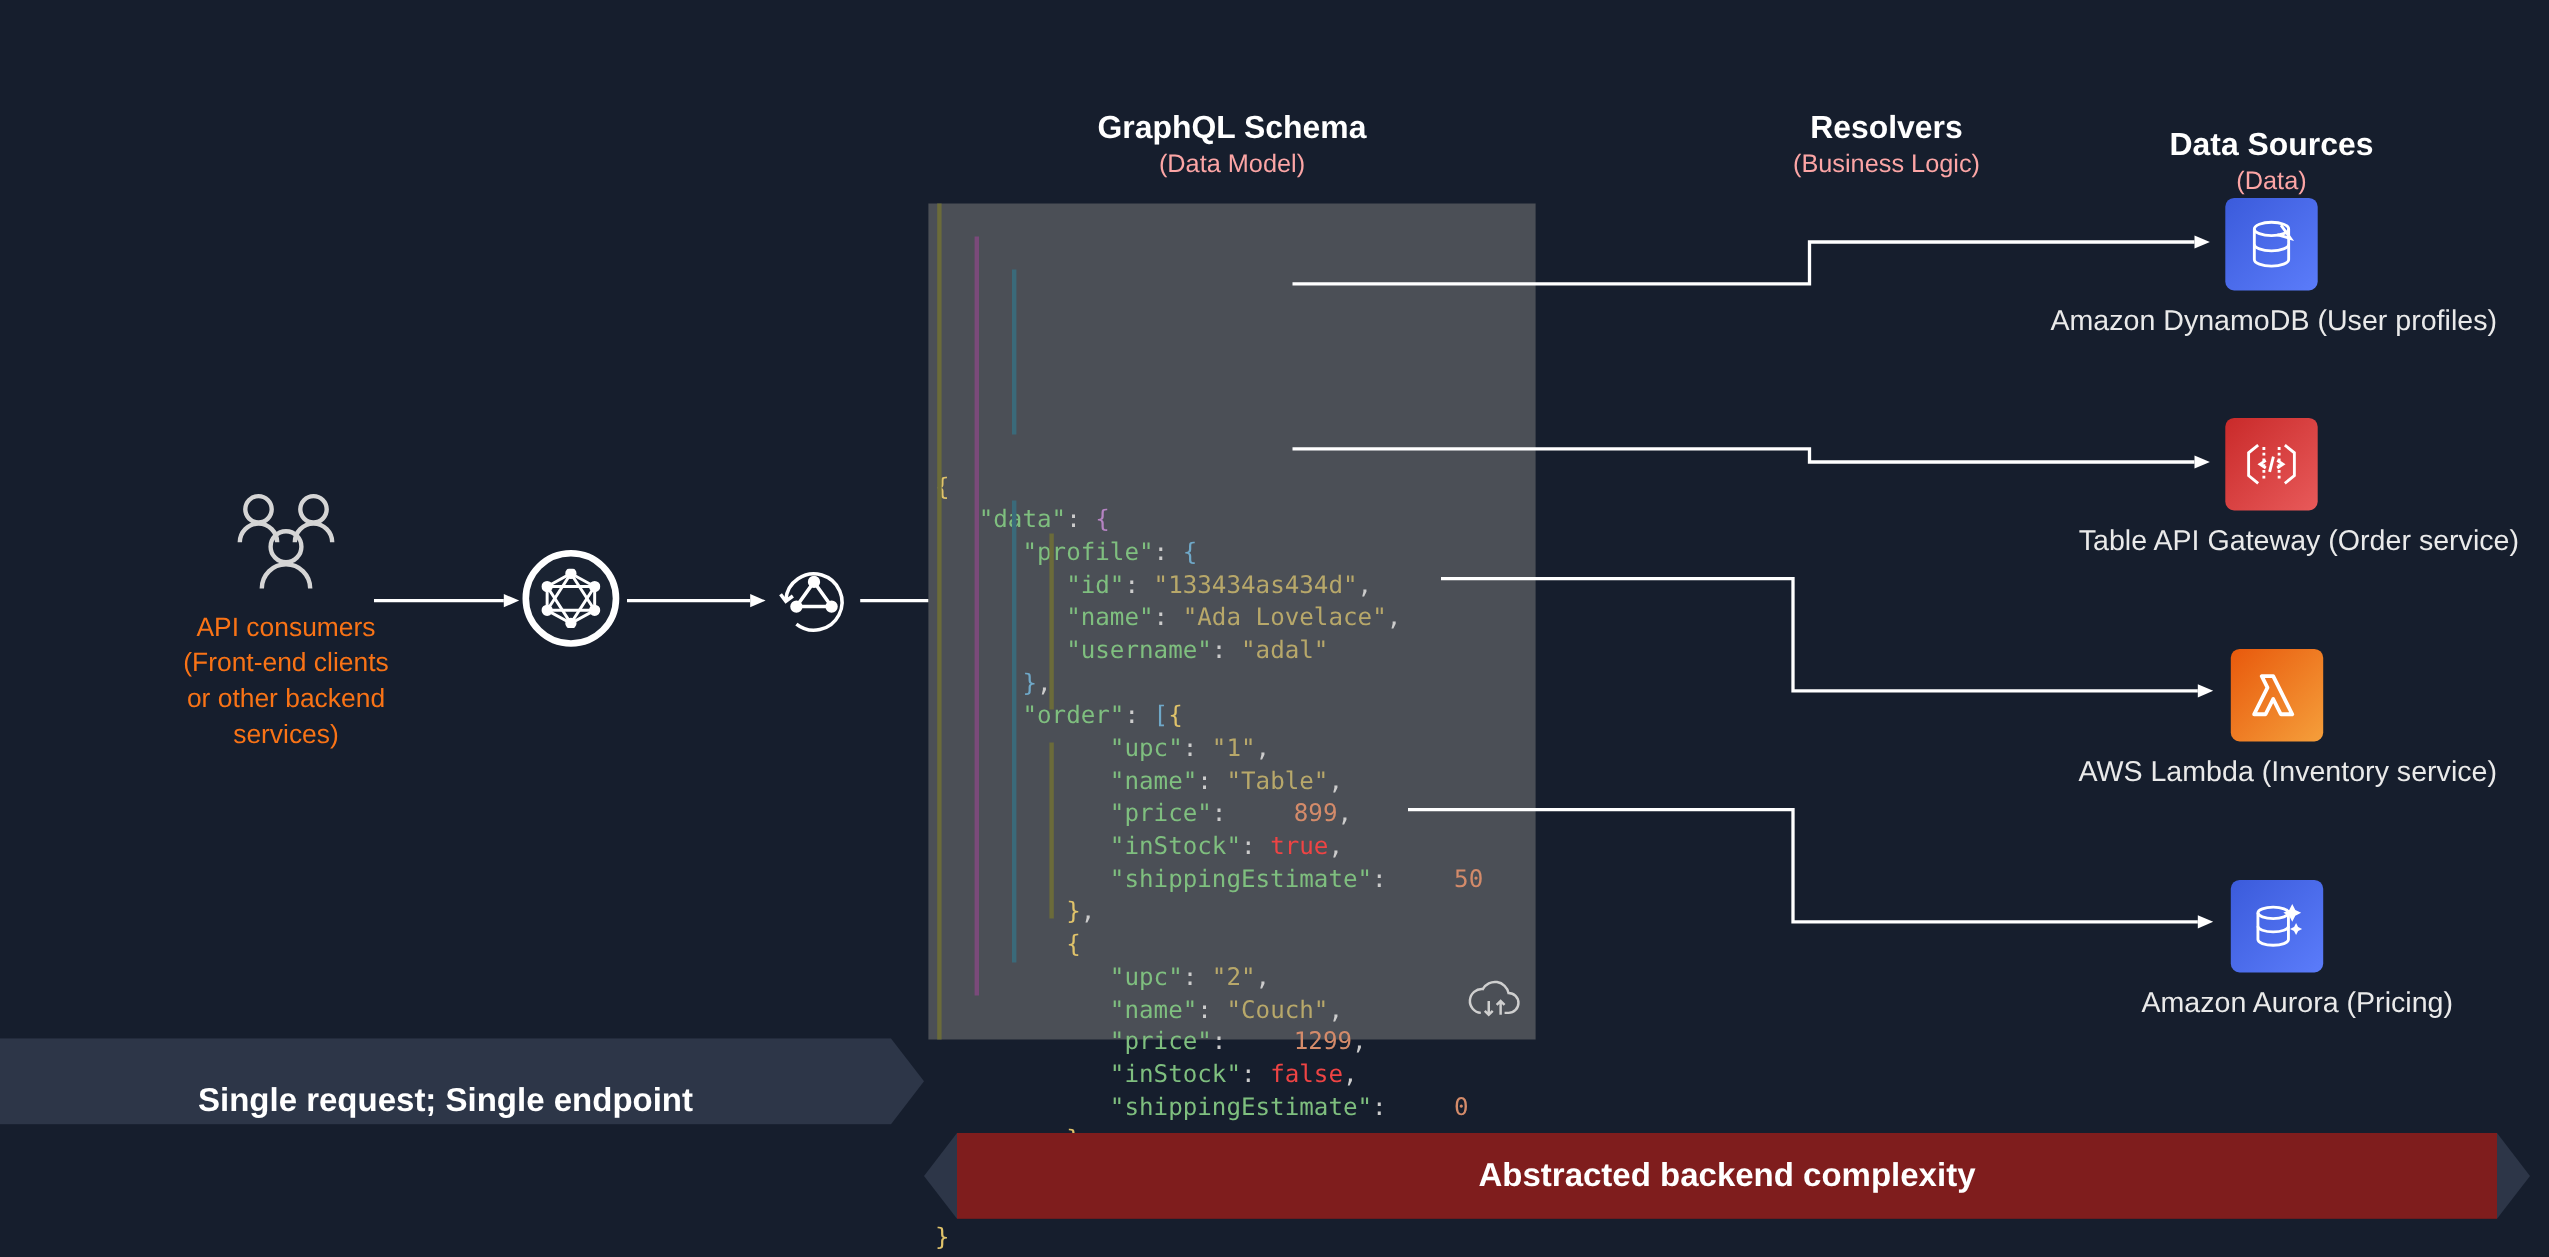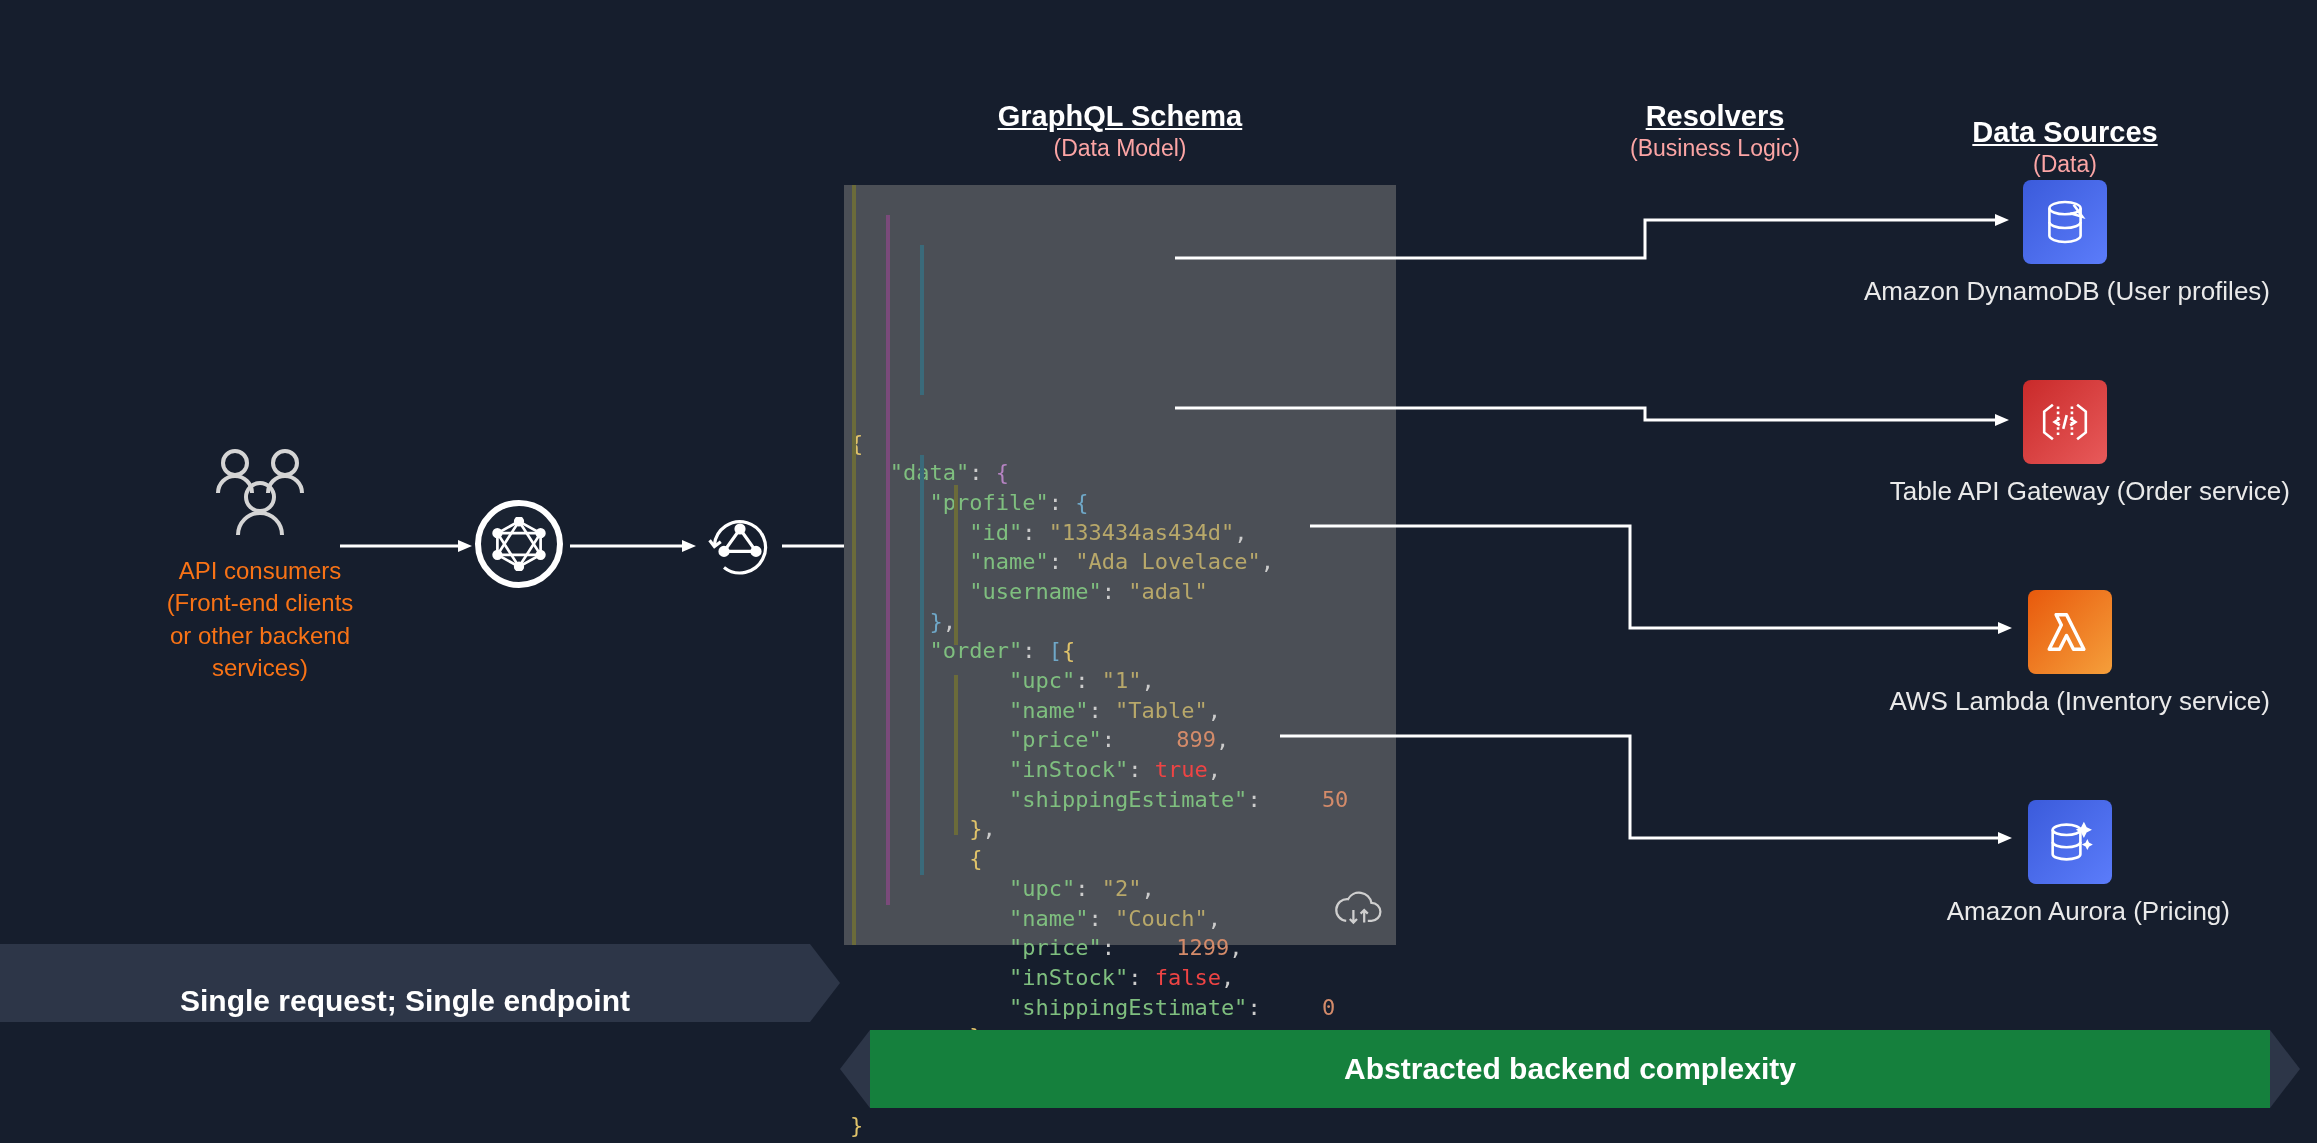--- a/index.html
+++ b/index.html
@@ -6,21 +6,21 @@
   body {
     background: #161e2d;
     font-family: -apple-system, BlinkMacSystemFont, "Segoe UI", Arial, sans-serif;
     color: #fff;
     width: 2317px;
     height: 1143px;
     position: relative;
     overflow: hidden;
   }
   .col-header { text-align: center; position: absolute; }
-  .col-title { font-size: 29px; font-weight: 700; color: #fff; text-decoration: underline; }
+  .col-title { font-size: 29px; font-weight: 700; color: #fff; }
   .col-sub { font-size: 23px; color: #fca5a5; margin-top: 2px; }
 
   .consumers-block { position: absolute; left: 110px; top: 555px; width: 300px; text-align: center; }
   .consumers-block .line { font-size: 24px; color: #f97316; line-height: 1.35; }
 
   .icon-circle { position: absolute; width: 88px; height: 88px; border: 6px solid #fff; border-radius: 50%; display:flex; align-items:center; justify-content:center; }
 
   .code-box {
     position: absolute;
     left: 844px; top: 185px;
@@ -60,21 +60,21 @@
   }
   .banner-left::after {
     content:''; position:absolute; right:-30px; top:0; width:0; height:0;
     border-top: 39px solid transparent; border-bottom: 39px solid transparent;
     border-left: 30px solid #2d3648;
   }
   .banner-left .txt { font-size: 30px; font-weight: 800; margin-top: 35px; }
 
   .banner-right {
     position: absolute; left: 870px; top: 1030px; width: 1400px; height: 78px;
-    background: #15803d; display:flex; align-items:center; justify-content:center;
+    background: #7f1d1d; display:flex; align-items:center; justify-content:center;
   }
   .banner-right::before {
     content:''; position:absolute; left:-30px; top:0; width:0; height:0;
     border-top: 39px solid transparent; border-bottom: 39px solid transparent;
     border-right: 30px solid #2d3648;
   }
   .banner-right::after {
     content:''; position:absolute; right:-30px; top:0; width:0; height:0;
     border-top: 39px solid transparent; border-bottom: 39px solid transparent;
     border-left: 30px solid #2d3648;

